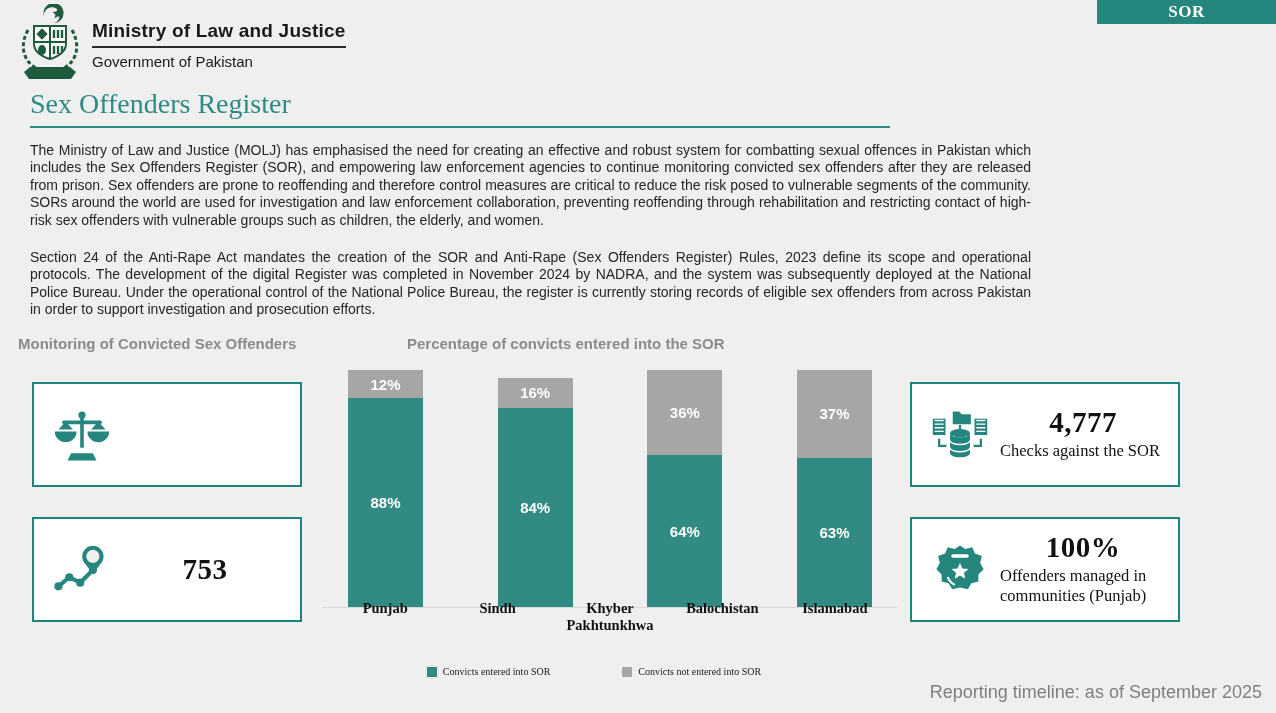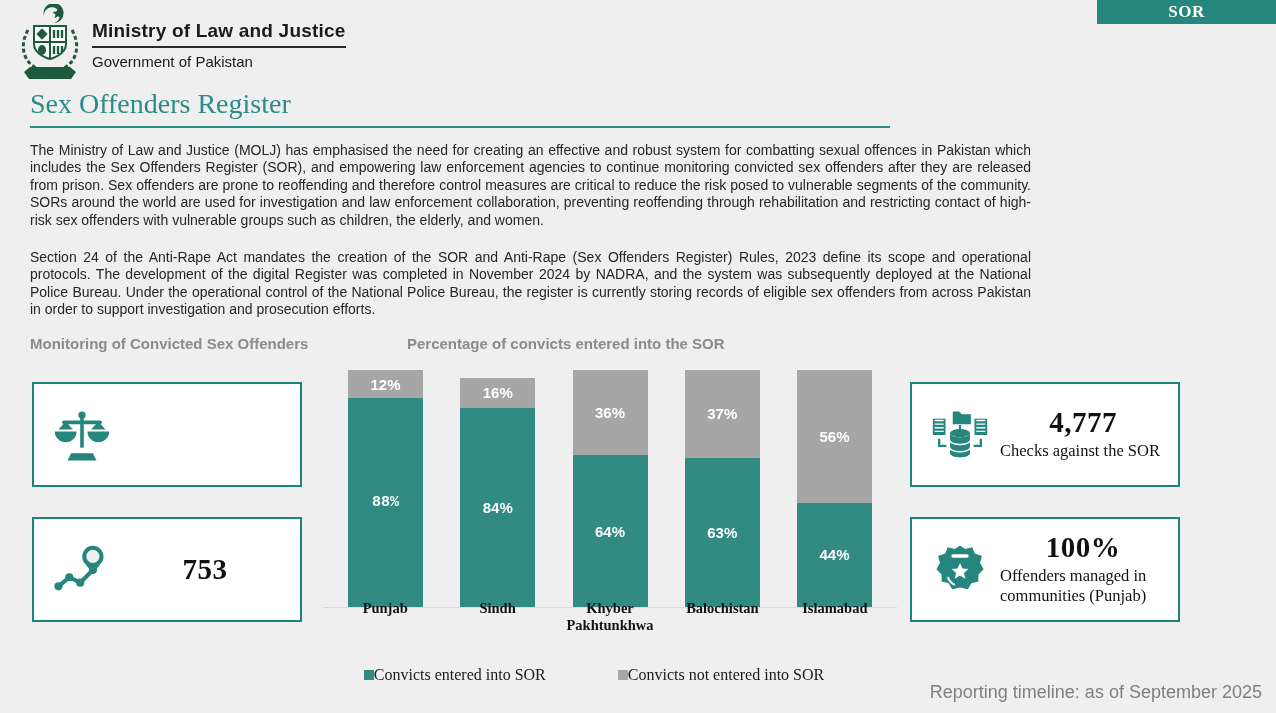--- a/index.html
+++ b/index.html
@@ -21,21 +21,21 @@
   .page-title-wrap { position:absolute; left:30px; top:88px; width:860px; border-bottom:2px solid #2b8c85; padding-bottom:6px; }
   .page-title { font-family:"Liberation Serif","DejaVu Serif",serif; font-size:28px; font-weight:400; color:#2b8c85; }
 
   
   .paras { position:absolute; left:30px; top:142px; width:1001px; }
   .paras p { font-size:14px; line-height:17.4px; color:#262626; text-align:justify; }
   .paras p + p { margin-top:20px; }
 
   
   .sec-head { position:absolute; top:335px; font-size:15px; font-weight:700; color:#8b8b8b; }
-  .sec-head.left { left:30px; }
+  .sec-head.left { left:18px; }
   .sec-head.chart { left:407px; }
 
   
   .card { position:absolute; width:270px; height:105px; background:#fff; border:2px solid #1d847c;
           display:flex; align-items:center; padding:0 12px 0 8px; }
   .card .icon-box { width:80px; display:flex; align-items:center; justify-content:center; flex:0 0 80px; }
   .card .txt { flex:1; font-family:"Liberation Serif","DejaVu Serif",serif; color:#111; }
   .card .num { font-size:29px; font-weight:700; text-align:center; line-height:1.1; letter-spacing:.5px; }
   .card .lbl { font-size:16.5px; line-height:1.22; margin-top:2px; }
   #card-0 { left:32px;  top:382px; }
@@ -45,22 +45,22 @@
 
   
   .plot { position:absolute; left:323px; top:370px; width:574px; height:238px;
           border-bottom:1px solid #d9d9d9; display:flex; justify-content:space-between; padding:0 25px; }
   .bar-col { width:75px; height:237px; display:flex; flex-direction:column; justify-content:flex-end; }
   .seg { display:flex; align-items:center; justify-content:center; color:#fff; font-size:15px; font-weight:700; }
   .cats { position:absolute; left:323px; top:600px; width:574px; display:flex; justify-content:space-between; padding:0 6px; }
   .cat { width:113px; text-align:center; font-family:"Liberation Serif","DejaVu Serif",serif;
          font-size:14.5px; font-weight:700; color:#111; line-height:1.15; }
   .legend { position:absolute; left:300px; top:666px; width:560px; display:flex; justify-content:center; gap:44px; }
-  .legend-item { display:flex; align-items:center; font-family:"Liberation Serif","DejaVu Serif",serif;
-                 font-size:16px; color:#1a1a1a;padding-left:28px; }
+  .legend-item { display:flex; align-items:center; gap:6px; font-family:"Liberation Serif","DejaVu Serif",serif;
+                 font-size:10px; color:#1a1a1a;padding-left:28px; }
   .swatch { width:10px; height:10px; display:inline-block; }
 
   
   .timeline { position:absolute; right:14px; top:682px; font-size:18px; color:#7f7f7f; }
 </style>
 </head>
 <body>
 
 <div class="page">
 
@@ -173,37 +173,33 @@
     </div>
     <div class="txt">
       <div class="num">100%</div>
       <div class="lbl">Offenders managed in communities (Punjab)</div>
     </div>
   </div>
 
   <div class="plot" id="plot">
       <div class="bar-col">
         <div class="seg" style="background: rgb(166, 166, 166); height: 28.44px;">12%</div>
-        <div class="seg" style="background: rgb(49, 139, 131); height: 208.56px; font-family: Liberation Mono, monospace;">88%</div>
+        <div class="seg" style="background: rgb(49, 139, 131); height: 208.56px;">88%</div>
       </div>
       <div class="bar-col">
         <div class="seg" style="background: rgb(166, 166, 166); height: 30px;">16%</div>
         <div class="seg" style="background: rgb(49, 139, 131); height: 199.08px;">84%</div>
       </div>
       <div class="bar-col">
         <div class="seg" style="background: rgb(166, 166, 166); height: 85.32px;">36%</div>
         <div class="seg" style="background: rgb(49, 139, 131); height: 151.68px;">64%</div>
       </div>
       <div class="bar-col">
         <div class="seg" style="background: rgb(166, 166, 166); height: 87.69px;">37%</div>
         <div class="seg" style="background: rgb(49, 139, 131); height: 149.31px;">63%</div>
-      </div>
-      <div class="bar-col">
-        <div class="seg" style="background: rgb(166, 166, 166); height: 132.72px;">56%</div>
-        <div class="seg" style="background: rgb(49, 139, 131); height: 104.28px;">44%</div>
       </div>
     </div>
   <div class="cats" id="cats">
       <div class="cat">Punjab</div>
       <div class="cat">Sindh</div>
       <div class="cat">Khyber Pakhtunkhwa</div>
       <div class="cat">Balochistan</div>
       <div class="cat">Islamabad</div>
     </div>
   <div class="legend" id="legend">

